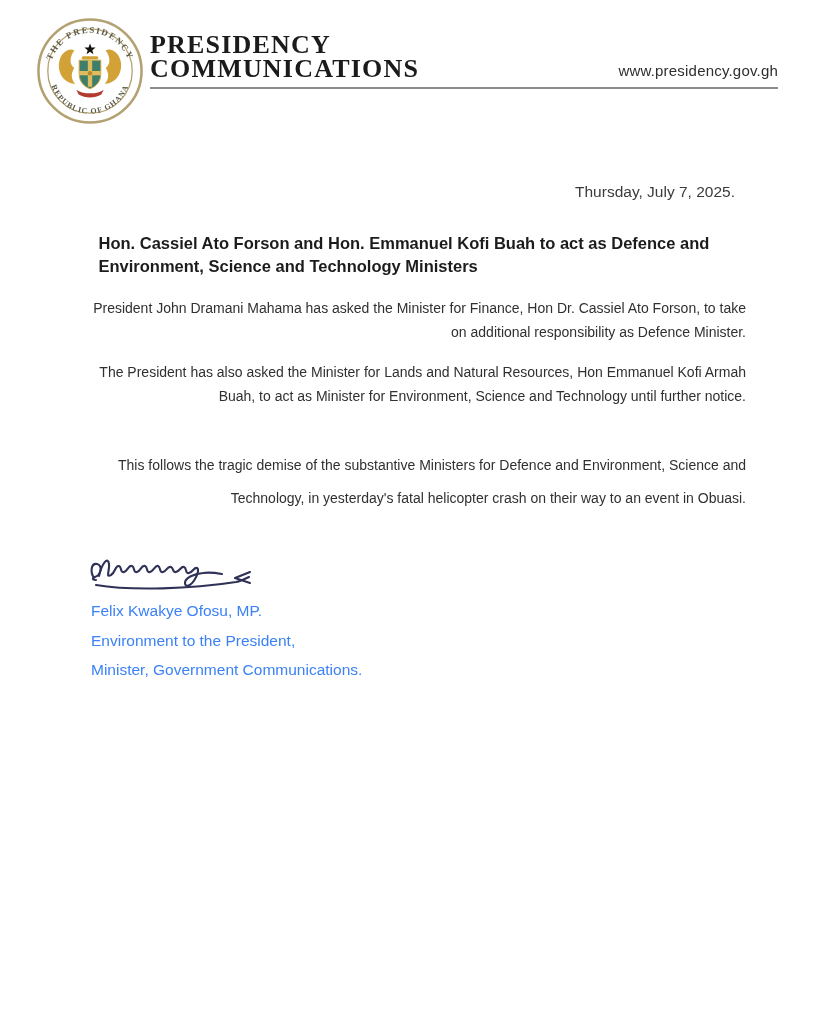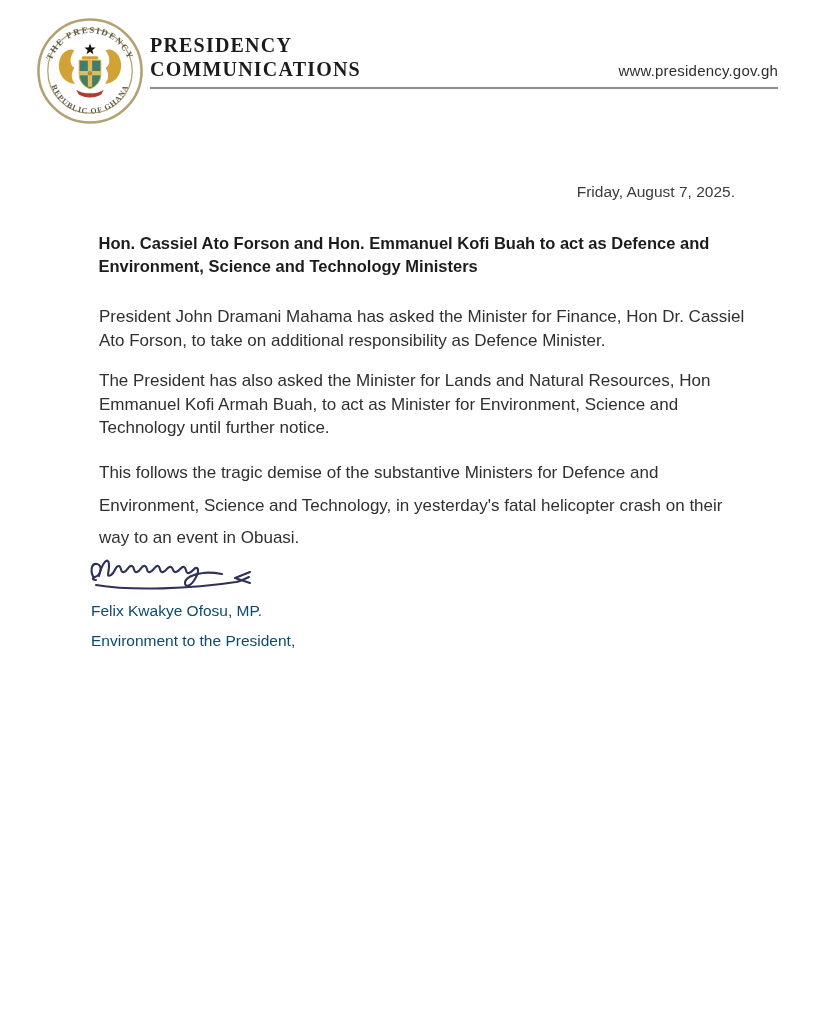--- a/index.html
+++ b/index.html
@@ -6,21 +6,21 @@
   .page {
     position:relative; width:818px; height:1024px; margin:0 auto;
     background:#ffffff; overflow:hidden;
     font-family:"Liberation Sans", sans-serif; color:#2f2f2f;
   }
   
   .seal { position:absolute; left:36px; top:17px; width:108px; height:108px; }
   .brand {
     position:absolute; left:150px; top:33px;
     font-family:"Liberation Serif", serif; font-weight:bold;
-    font-size:20px; line-height:24px; letter-spacing:1.2px; color:#1b1b1b;
+    font-size:26px; line-height:24px; letter-spacing:1.2px; color:#1b1b1b;
   }
   .website {
     position:absolute; right:40px; top:62px;
     font-size:15px; color:#2e2e2e; letter-spacing:0.2px;text-align:center;
   }
   .header-rule {
     position:absolute; left:150px; right:40px; top:87px;
     height:2px; background:#8c8c8c;
   }
   
@@ -28,31 +28,31 @@
     position:absolute; top:183px; right:83px;
     font-size:15.5px; color:#3b3b3b;
   }
   .letter-title {
     position:absolute; top:232px; left:91px; width:655px;
     text-align:left; font-weight:bold; font-size:16.5px; line-height:23px;
     color:#1c1c1c;
   }
   .letter-title .inner { max-width:640px; margin:0 auto; }
   .para {
-    position:absolute; left:91px; width:655px; margin:8px;
-    font-size:17px; line-height:23.5px; color:#303030;
+    position:absolute; left:91px; width:655px; margin:0;
+    font-size:14px; line-height:23.5px; color:#303030;text-align:right;
   }
   .para-1 { top:297px; }
   .para-2 { top:361px; }
   .para-3 { top:449px; line-height:32.5px; }
   
   .signature { position:absolute; left:86px; top:543px; width:176px; height:50px; }
   .signatory {
     position:absolute; left:91px; top:596px;
-    font-size:15.5px; line-height:29.5px; color:#0c4a6e;
+    font-size:15.5px; line-height:29.5px; color:#3b82f6;
   }
   .signatory div { white-space:nowrap; }
   
   .seal-arc-text {
     font-family:"Liberation Serif", serif; font-weight:bold;
     fill:#5c5a48;
   }
 </style>
 </head>
 <body>
@@ -88,21 +88,21 @@
   </svg>
 
   <div class="brand">
     <div>PRESIDENCY</div>
     <div>COMMUNICATIONS</div>
   </div>
 
   <div class="website">www.presidency.gov.gh</div>
   <div class="header-rule"></div>
 
-  <div class="date-line">Friday, August 7, 2025.</div>
+  <div class="date-line">Thursday, July 7, 2025.</div>
 
   <div class="letter-title">
     <div class="inner">Hon. Cassiel Ato Forson and Hon. Emmanuel Kofi Buah to act as Defence and Environment, Science and Technology Ministers</div>
   </div>
 
   <p class="para para-1">President John Dramani Mahama has asked the Minister for Finance, Hon Dr. Cassiel Ato Forson, to take on additional responsibility as Defence Minister.</p>
   <p class="para para-3">This follows the tragic demise of the substantive Ministers for Defence and Environment, Science and Technology, in yesterday's fatal helicopter crash on their way to an event in Obuasi.</p>
   <p class="para para-2">The President has also asked the Minister for Lands and Natural Resources, Hon Emmanuel Kofi Armah Buah, to act as Minister for Environment, Science and Technology until further notice.</p>
 
   <svg class="signature" viewBox="0 0 176 50" aria-hidden="true">
@@ -110,15 +110,16 @@
       <path d="M8,35 C4,29 5,20 11,21 C17,22 15,32 9,34 C6,35 6,37 10,37"></path>
       <path d="M13,33 C16,20 22,13 23,21 C24,28 19,35 25,32 C30,29 29,22 33,23 C36,24 34,30 38,29 C42,28 42,22 46,23 C49,24 47,30 51,29 C55,28 55,22 59,23 C62,24 60,30 64,29 C68,28 69,22 72,23 C75,24 73,30 77,29 C81,28 81,23 85,24 C88,25 86,30 90,29 C94,28 95,23 98,24 C101,25 99,31 103,30 C107,29 108,24 111,25 C113,26 112,31 109,36 C105,43 99,45 99,40 C99,35 107,31 117,30 C124,29 130,30 136,31"></path>
       <path d="M10,42 C45,48 105,46 150,39 C155,38 159,36 163,34"></path>
       <path d="M164,29 L149,35 L164,40"></path>
     </g>
   </svg>
 
   <div class="signatory">
     <div>Felix Kwakye Ofosu, MP.</div>
     <div>Environment to the President,</div>
+    <div>Minister, Government Communications.</div>
   </div>
 
 </div>
 
 </body></html>

